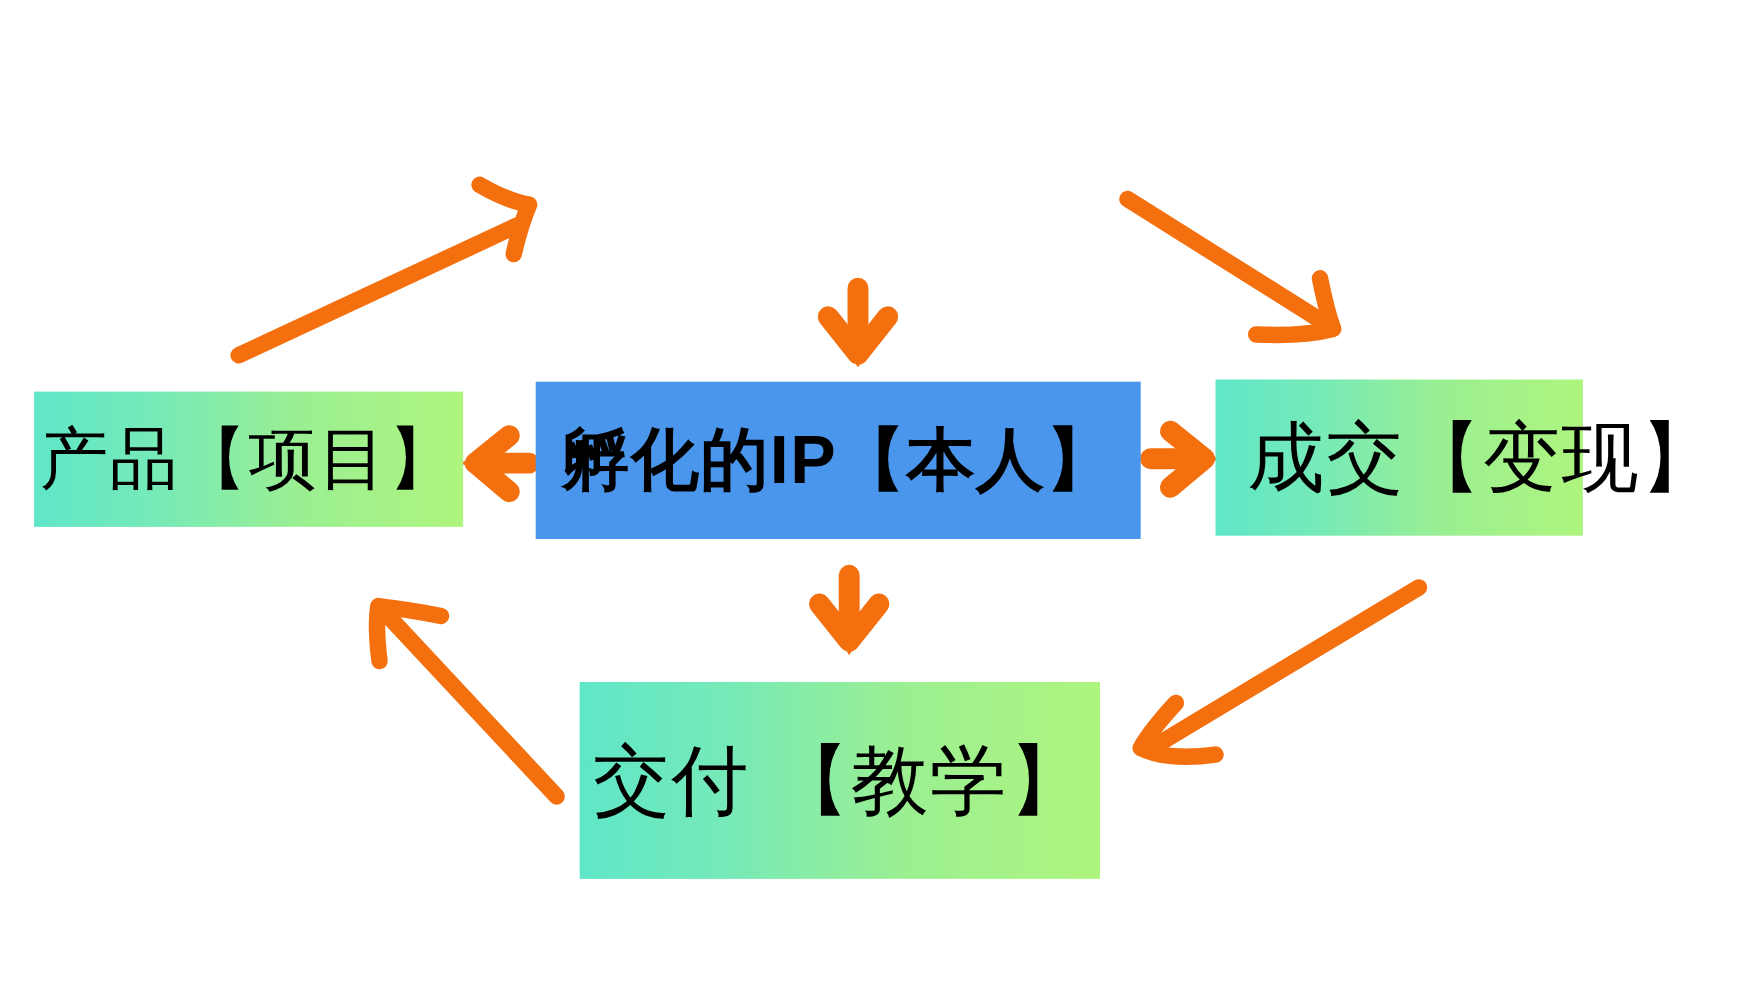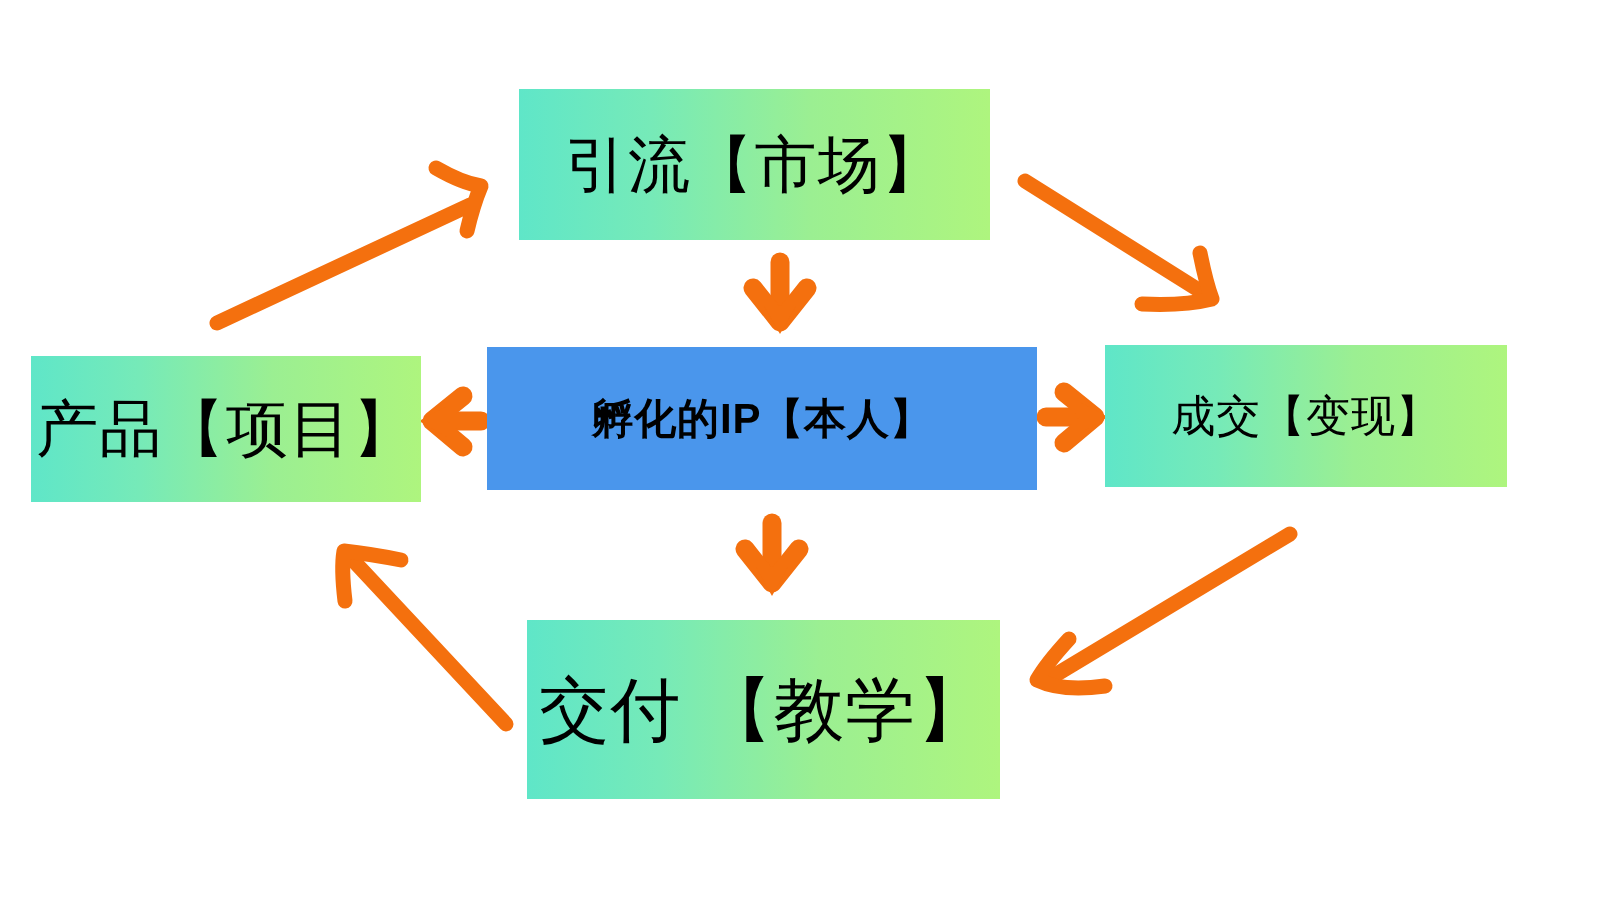--- a/index.html
+++ b/index.html
@@ -41,23 +41,23 @@
     font-weight: 400;
   }
   
   .node-blue {
     background: #4A96EC;
     font-weight: 700;
   }
 
   
   #node-traffic   { left: 519px; top: 89px;  width: 471px; height: 151px; font-size: 62px; }
-  #node-product   { left: 31px;  top: 356px; width: 390px; height: 146px; font-size: 62px; }
-  #node-ip        { left: 487px; top: 347px; width: 550px; height: 143px; font-size: 42px; }
-  #node-deal      { left: 1105px;top: 345px; width: 402px; height: 142px; font-size: 44px; }
+  #node-product   { left: 31px;  top: 356px; width: 390px; height: 123px; font-size: 62px; }
+  #node-ip        { left: 487px; top: 347px; width: 550px; height: 143px; font-size: 62px; }
+  #node-deal      { left: 1105px;top: 345px; width: 334px; height: 142px; font-size: 70px; padding-left: 29px; }
   #node-delivery  { left: 527px; top: 620px; width: 473px; height: 179px; font-size: 70px; }
 
   
   #arrows {
     position: absolute;
     left: 0;
     top: 0;
     width: 1600px;
     height: 900px;
     pointer-events: none;
@@ -118,23 +118,20 @@
       <path class="arrow-solid" d="M 447 406 L 447 437 L 419 421 Z"></path>
     </g>
 
     <g>
       <path class="arrow-stroke" stroke-width="19" d="M 1046 417 L 1090 417"></path>
       <path class="arrow-stroke" stroke-width="19" d="M 1064 392 L 1095 417 L 1064 443"></path>
       <path class="arrow-solid" d="M 1080 402 L 1080 433 L 1108 417 Z"></path>
     </g>
   </svg>
 
-  <div class="node node-green" id="node-traffic">
-    <span class="node-label">引流【市场】</span>
-  </div>
 
   <div class="node node-green" id="node-product">
     <span class="node-label">产品【项目】</span>
   </div>
 
   <div class="node node-blue" id="node-ip">
     <span class="node-label">孵化的IP【本人】</span>
   </div>
 
   <div class="node node-green" id="node-deal">

